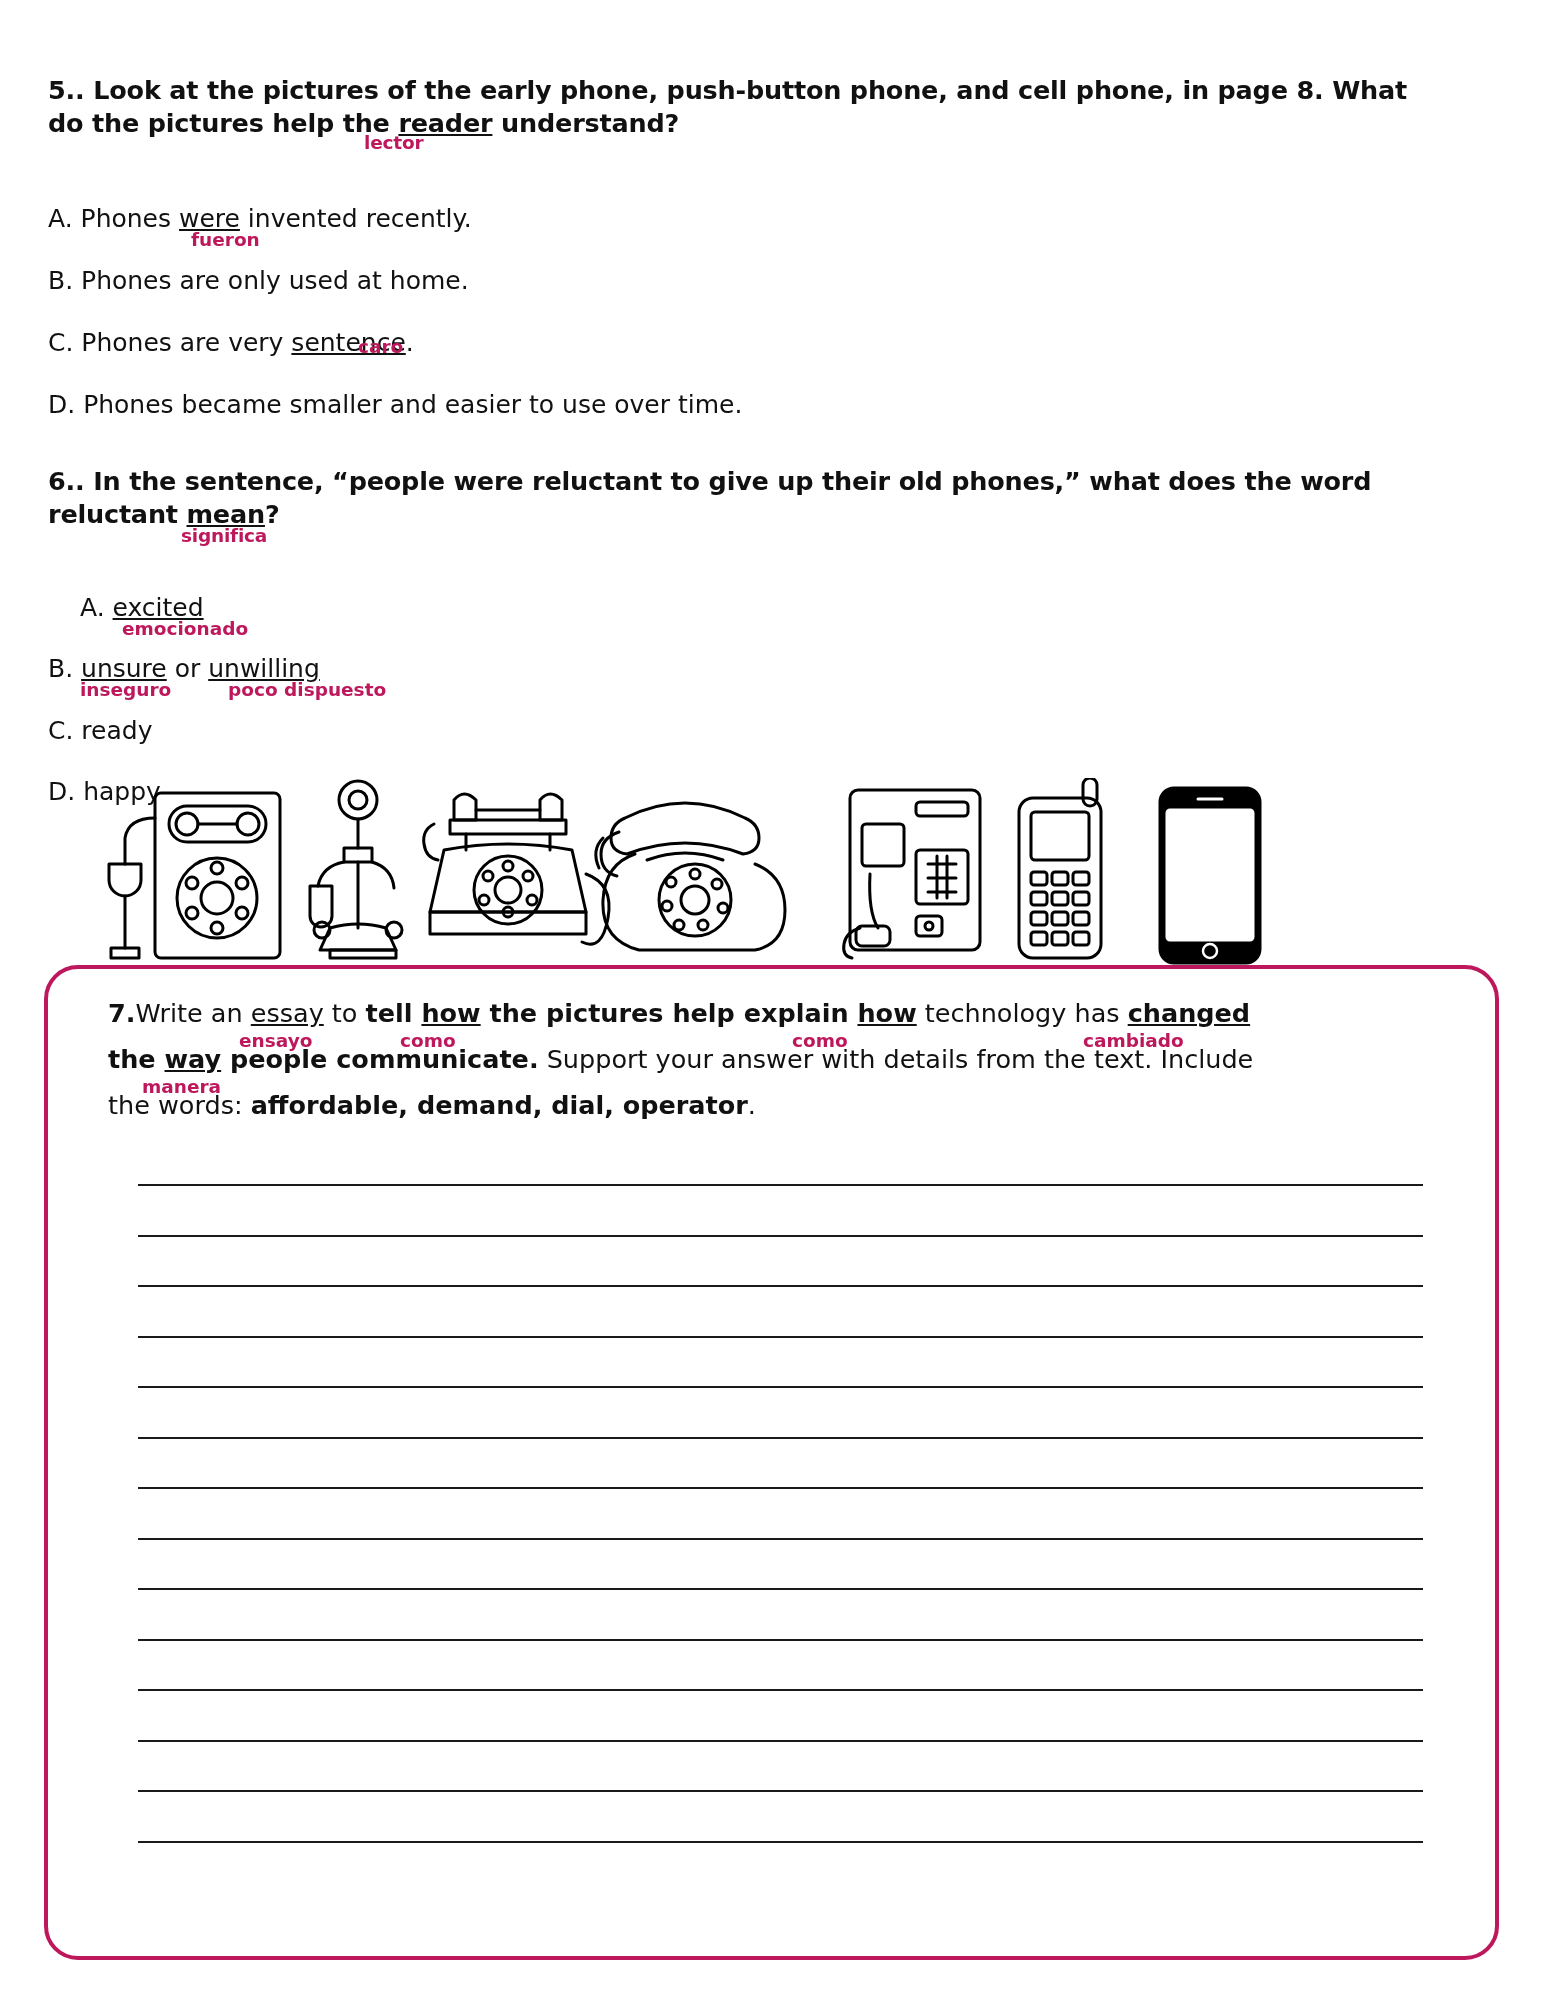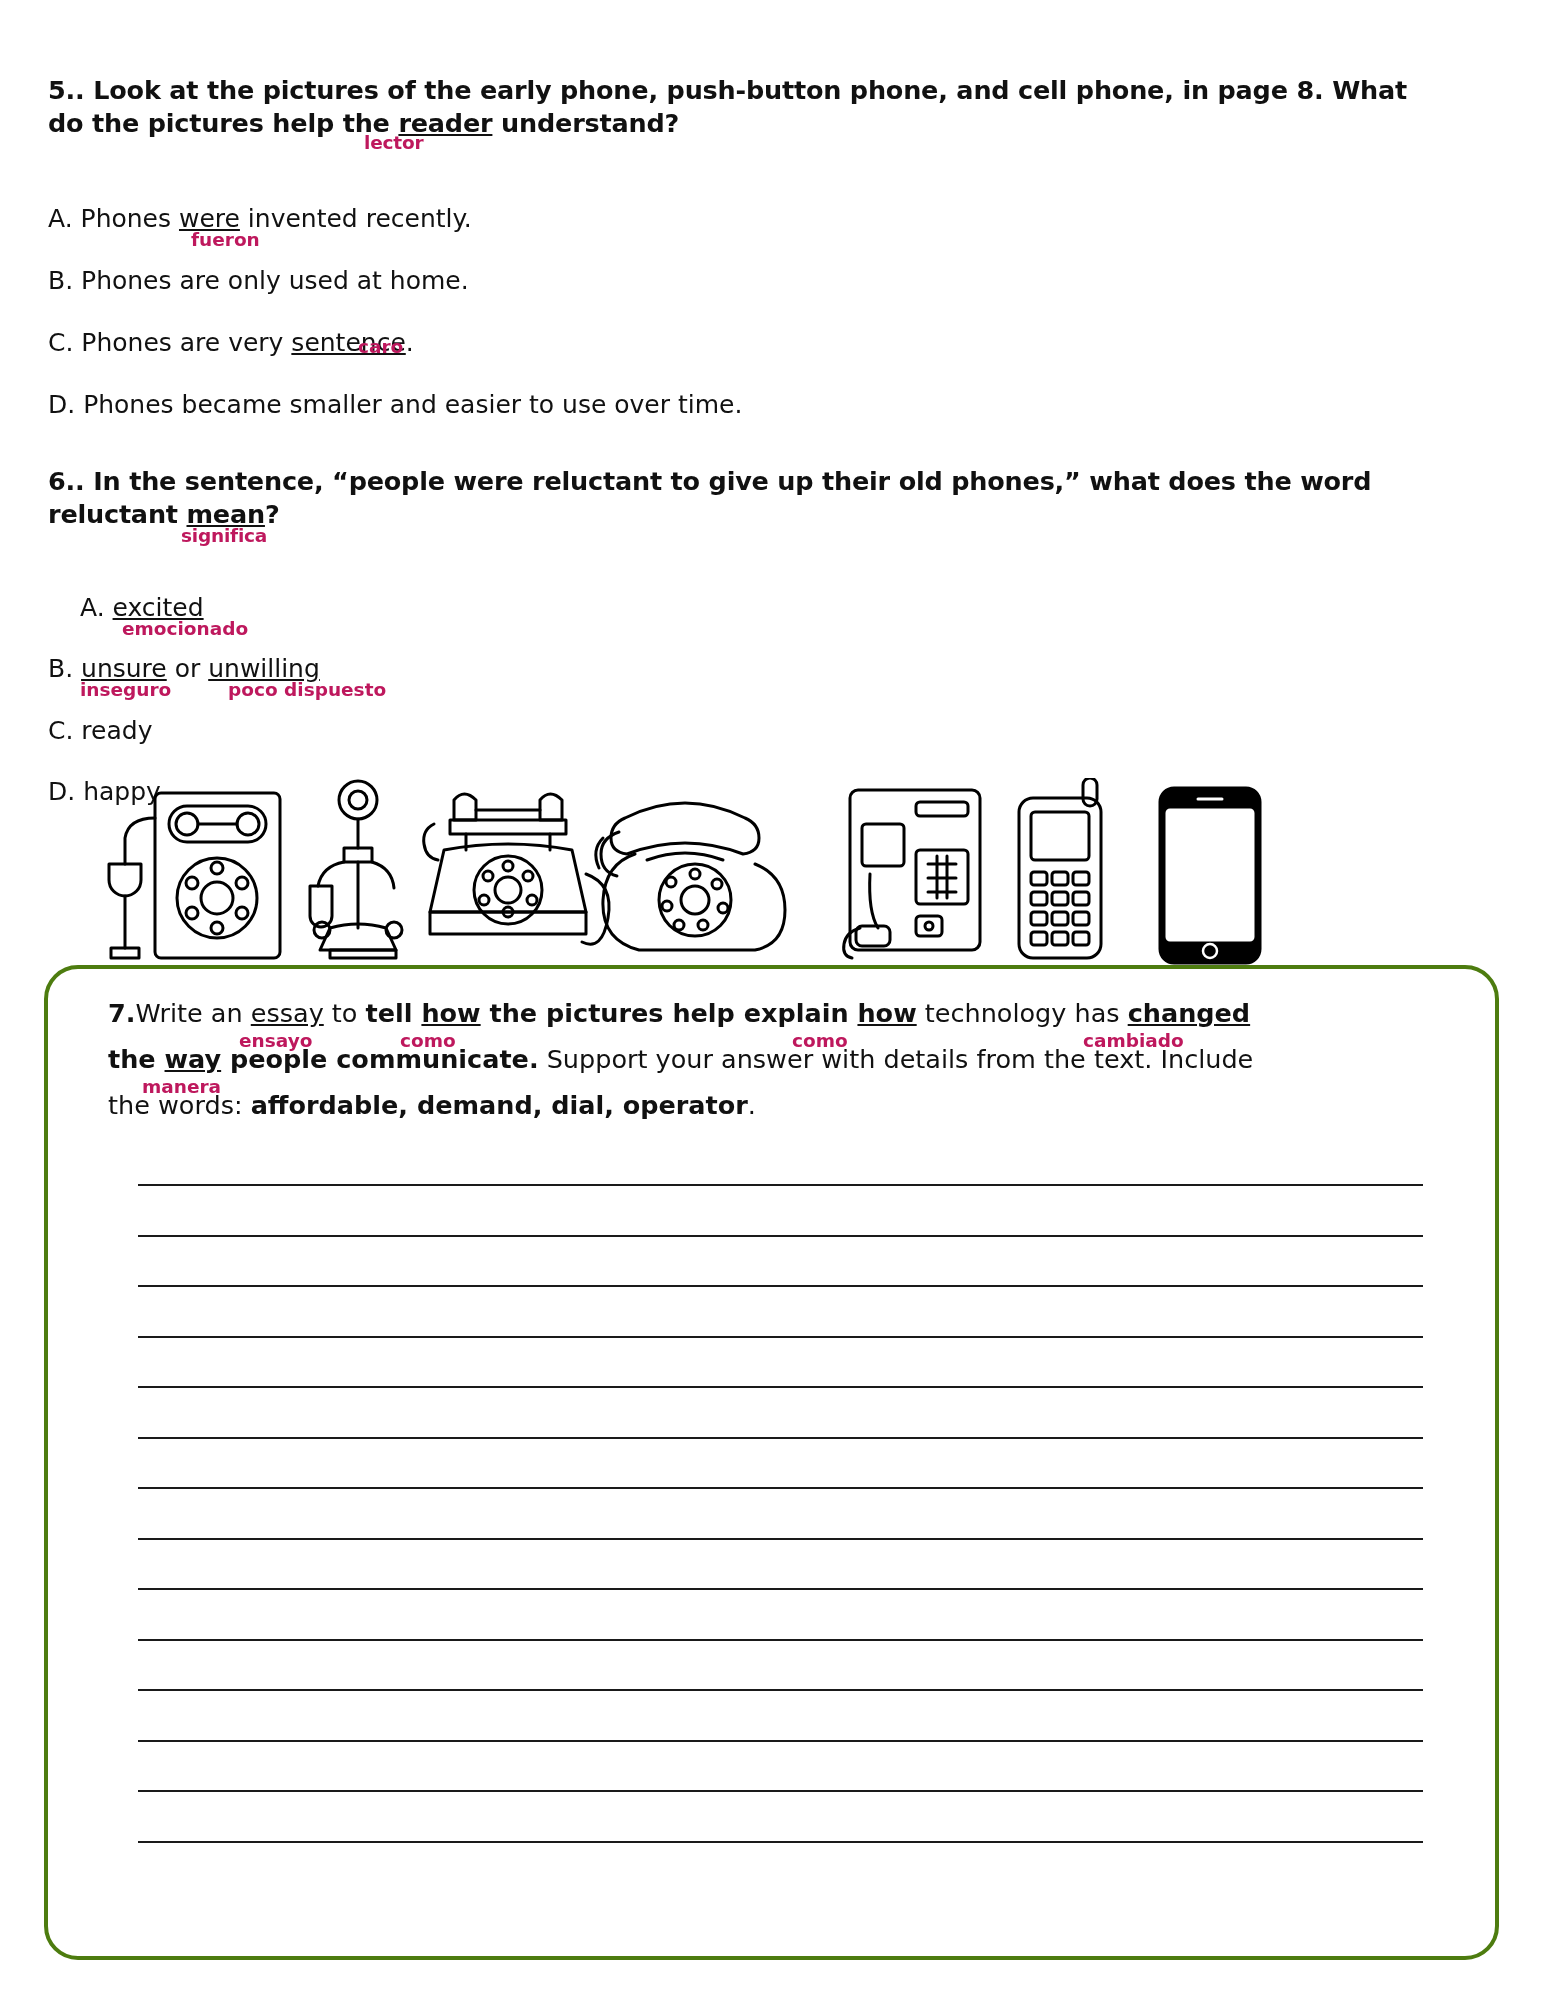--- a/index.html
+++ b/index.html
@@ -66,21 +66,21 @@
   }
   .phone-strip svg { display: block; }
 
   
   .essay-box {
     position: absolute;
     left: 44px;
     top: 965px;
     width: 1455px;
     height: 995px;
-    border: 4px solid #4d7c0f;
+    border: 4px solid #be185d;
     border-radius: 34px;
     box-sizing: border-box;
     background: transparent;
   }
   .essay-prompt {
     position: absolute;
     left: 60px;
     top: 28px;
     width: 1340px;
     font-size: 25.5px;

